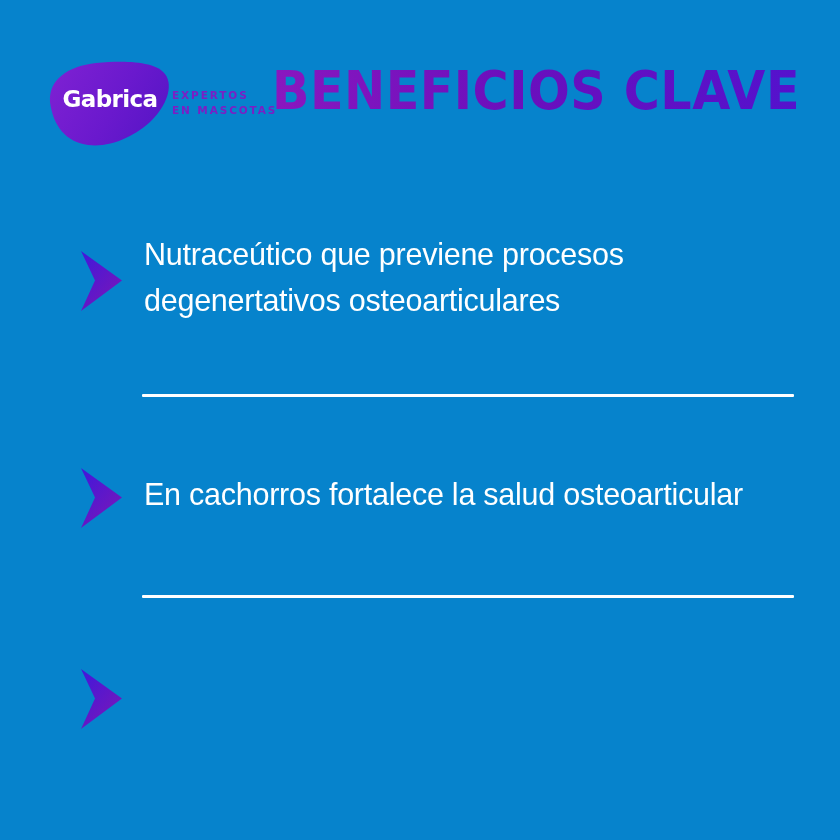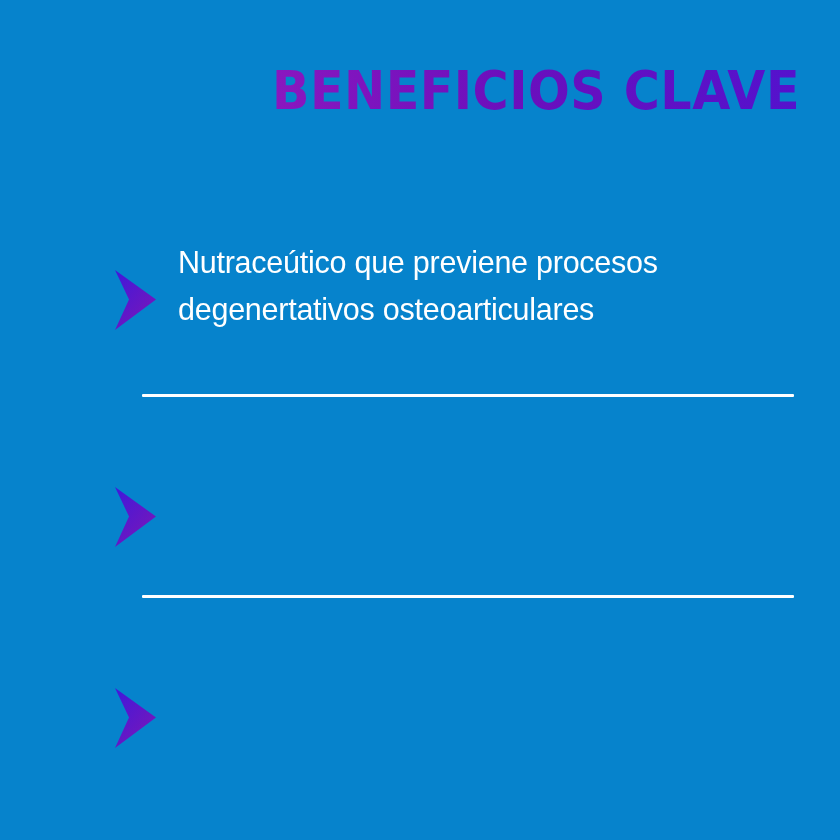--- a/index.html
+++ b/index.html
@@ -85,22 +85,22 @@
   
   .benefits {
     position: absolute;
     left: 0;
     top: 168px;
     width: 840px;
   }
   .benefit-row {
     position: relative;
     display: flex;
-    align-items: flex-end;
-    padding-left: 112px;
+    align-items: center;
+    padding-left: 78px;
     min-height: 110px;
   }
   .benefit-arrow {
     flex: 0 0 auto;
     width: 46px;
     height: 64px;
     margin-top: 8px;
   }
   .benefit-arrow svg {
     display: block;
@@ -132,20 +132,42 @@
   .spacer-d { height: 46px; }
   .spacer-e { height: 42px; }
 </style>
 </head>
 <body style="background: rgb(6, 131, 204);">
 
 <div class="canvas">
 
   <div class="header">
 
+    <div class="logo-lockup">
+      <svg class="logo-blob" viewBox="0 0 130 90">
+        <defs>
+          <linearGradient id="blobGrad" x1="0%" y1="30%" x2="100%" y2="70%">
+            <stop offset="0%" stop-color="#7c20d2"></stop>
+            <stop offset="55%" stop-color="#6a19cd"></stop>
+            <stop offset="100%" stop-color="#5715c6"></stop>
+          </linearGradient>
+        </defs>
+        <path d="M 6 44
+                 C 4 22, 24 8, 52 5
+                 C 84 2, 112 4, 121 16
+                 C 130 28, 122 48, 108 62
+                 C 92 78, 66 90, 44 87
+                 C 22 84, 9 68, 6 44 Z" fill="url(#blobGrad)"></path>
+      </svg>
+      <div class="logo-wordmark">Gabrica</div>
+      <div class="tagline">
+        <div>EXPERTOS</div>
+        <div>EN MASCOTAS</div>
+      </div>
+    </div>
 
     <div class="headline-wrap">
       <svg class="headline-svg" viewBox="0 0 530 62" preserveAspectRatio="xMinYMid meet">
         <defs>
           <linearGradient id="titleGrad" x1="0%" y1="0%" x2="100%" y2="0%">
             <stop offset="0%" stop-color="#8a17bf"></stop>
             <stop offset="45%" stop-color="#6b0fbc"></stop>
             <stop offset="100%" stop-color="#5412cd"></stop>
           </linearGradient>
         </defs>
@@ -182,20 +204,21 @@
         <svg viewBox="0 0 46 64">
           <defs>
             <linearGradient id="arrowGrad2" x1="0%" y1="0%" x2="80%" y2="100%">
               <stop offset="0%" stop-color="#3f18dc"></stop>
               <stop offset="100%" stop-color="#7a17b8"></stop>
             </linearGradient>
           </defs>
           <path d="M 3 2 L 44 31.5 L 3 62 L 17 31.5 Z" fill="url(#arrowGrad2)"></path>
         </svg>
       </div>
+      <div class="benefit-text">En cachorros fortalece la salud osteoarticular</div>
     </div>
 
     <div class="spacer-d"></div>
     <div class="divider"></div>
     <div class="spacer-e"></div>
 
     <div class="benefit-row">
       <div class="benefit-arrow">
         <svg viewBox="0 0 46 64">
           <defs>

